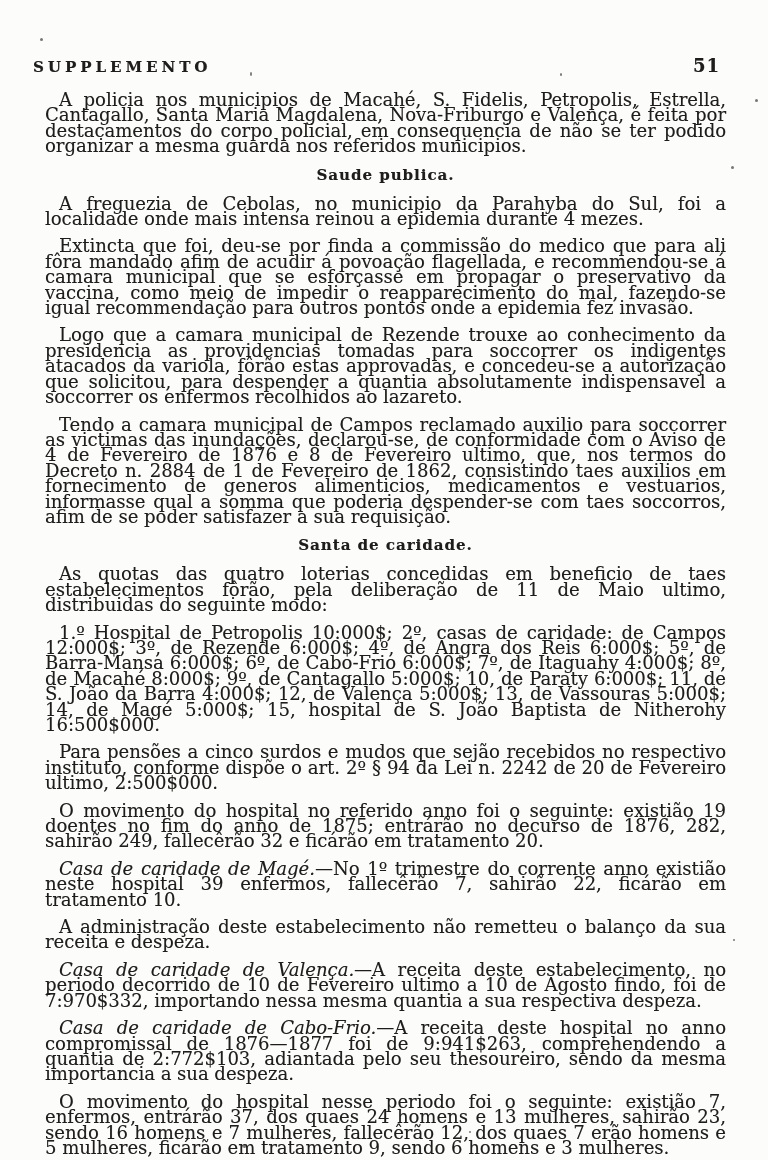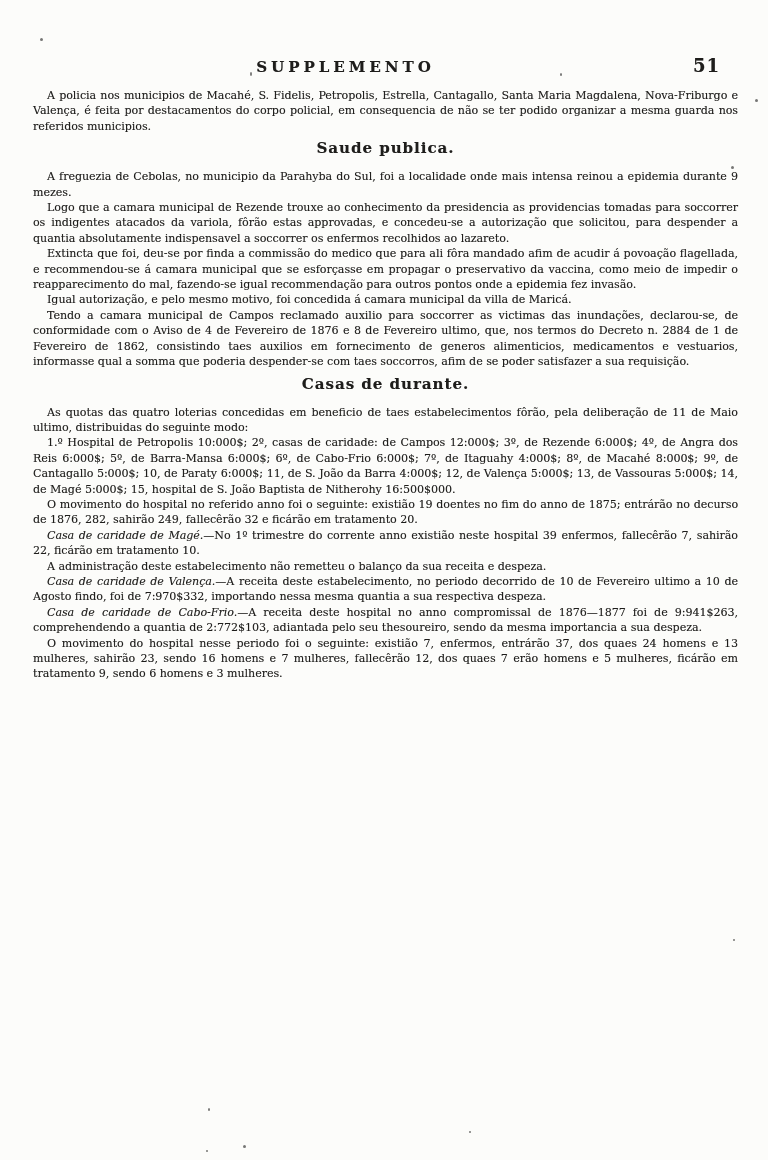--- a/index.html
+++ b/index.html
@@ -20,39 +20,38 @@
   }
   .header {
     position: relative;
     height: 22px;
     margin-bottom: 8px;
   }
   .title {
     position: absolute;
     left: 0;
     width: 625px;
-    text-align: center;
     font-size: 15px;
     font-weight: bold;
     letter-spacing: 4px;
     text-shadow: 0.3px 0.3px 0 rgba(20,20,20,0.45);
   }
   .pagenum {
     position: absolute;
     right: 18px;
     top: -3px;
     font-size: 18px;
     font-weight: bold;
     letter-spacing: 1px;
     text-shadow: 0.3px 0.3px 0 rgba(20,20,20,0.45);
     text-align: right;
   }
   .body-text p {
-    margin: 0;
-    font-size: 11px;
+    margin: 12px;
+    font-size: 18px;
     line-height: 15.4px;
     text-align: justify;
     text-indent: 14px;
     text-shadow: 0.25px 0.25px 0 rgba(25,25,25,0.38);
   }
   .section-heading {
     text-align: center;
     font-size: 15px;
     font-weight: bold;
     letter-spacing: 1px;
@@ -76,30 +75,30 @@
     <div class="title">SUPPLEMENTO</div>
     <div class="pagenum">51</div>
   </div>
 
   <div class="body-text">
 
     <p>A policia nos municipios de Macahé, S. Fidelis, Petropolis, Estrella, Cantagallo, Santa Maria Magdalena, Nova-Friburgo e Valença, é feita por destacamentos do corpo policial, em consequencia de não se ter podido organizar a mesma guarda nos referidos municipios.</p>
 
     <div class="section-heading">Saude publica.</div>
 
-    <p>A freguezia de Cebolas, no municipio da Parahyba do Sul, foi a localidade onde mais intensa reinou a epidemia durante 9 mezes.</p>
+    <p>A freguezia de Cebolas, no municipio da Parahyba do Sul, foi a localidade onde mais intensa reinou a epidemia durante 4 mezes.</p>
+    <p>Extincta que foi, deu-se por finda a commissão do medico que para ali fôra mandado afim de acudir á povoação flagellada, e recommendou-se á camara municipal que se esforçasse em propagar o preservativo da vaccina, como meio de impedir o reapparecimento do mal, fazendo-se igual recommendação para outros pontos onde a epidemia fez invasão.</p>
     <p>Logo que a camara municipal de Rezende trouxe ao conhecimento da presidencia as providencias tomadas para soccorrer os indigentes atacados da variola, fôrão estas approvadas, e concedeu-se a autorização que solicitou, para despender a quantia absolutamente indispensavel a soccorrer os enfermos recolhidos ao lazareto.</p>
-    <p>Extincta que foi, deu-se por finda a commissão do medico que para ali fôra mandado afim de acudir á povoação flagellada, e recommendou-se á camara municipal que se esforçasse em propagar o preservativo da vaccina, como meio de impedir o reapparecimento do mal, fazendo-se igual recommendação para outros pontos onde a epidemia fez invasão.</p>
-    <p>Igual autorização, e pelo mesmo motivo, foi concedida á camara municipal da villa de Maricá.</p>
     <p>Tendo a camara municipal de Campos reclamado auxilio para soccorrer as victimas das inundações, declarou-se, de conformidade com o Aviso de 4 de Fevereiro de 1876 e 8 de Fevereiro ultimo, que, nos termos do Decreto n. 2884 de 1 de Fevereiro de 1862, consistindo taes auxilios em fornecimento de generos alimenticios, medicamentos e vestuarios, informasse qual a somma que poderia despender-se com taes soccorros, afim de se poder satisfazer a sua requisição.</p>
 
-    <div class="section-heading">Casas de durante.</div>
+    <div class="section-heading">Santa de caridade.</div>
 
     <p>As quotas das quatro loterias concedidas em beneficio de taes estabelecimentos fôrão, pela deliberação de 11 de Maio ultimo, distribuidas do seguinte modo:</p>
     <p>1.º Hospital de Petropolis 10:000$; 2º, casas de caridade: de Campos 12:000$; 3º, de Rezende 6:000$; 4º, de Angra dos Reis 6:000$; 5º, de Barra-Mansa 6:000$; 6º, de Cabo-Frio 6:000$; 7º, de Itaguahy 4:000$; 8º, de Macahé 8:000$; 9º, de Cantagallo 5:000$; 10, de Paraty 6:000$; 11, de S. João da Barra 4:000$; 12, de Valença 5:000$; 13, de Vassouras 5:000$; 14, de Magé 5:000$; 15, hospital de S. João Baptista de Nitherohy 16:500$000.</p>
+    <p>Para pensões a cinco surdos e mudos que sejão recebidos no respectivo instituto, conforme dispõe o art. 2º § 94 da Lei n. 2242 de 20 de Fevereiro ultimo, 2:500$000.</p>
     <p>O movimento do hospital no referido anno foi o seguinte: existião 19 doentes no fim do anno de 1875; entrárão no decurso de 1876, 282, sahirão 249, fallecêrão 32 e ficárão em tratamento 20.</p>
     <p><i class="lead">Casa de caridade de Magé.</i><span>—No 1º trimestre do corrente anno existião neste hospital 39 enfermos, fallecêrão 7, sahirão 22, ficárão em tratamento 10.</span></p>
     <p>A administração deste estabelecimento não remetteu o balanço da sua receita e despeza.</p>
     <p><i class="lead">Casa de caridade de Valença.</i><span>—A receita deste estabelecimento, no periodo decorrido de 10 de Fevereiro ultimo a 10 de Agosto findo, foi de 7:970$332, importando nessa mesma quantia a sua respectiva despeza.</span></p>
     <p><i class="lead">Casa de caridade de Cabo-Frio.</i><span>—A receita deste hospital no anno compromissal de 1876—1877 foi de 9:941$263, comprehendendo a quantia de 2:772$103, adiantada pelo seu thesoureiro, sendo da mesma importancia a sua despeza.</span></p>
     <p>O movimento do hospital nesse periodo foi o seguinte: existião 7, enfermos, entrárão 37, dos quaes 24 homens e 13 mulheres, sahirão 23, sendo 16 homens e 7 mulheres, fallecêrão 12, dos quaes 7 erão homens e 5 mulheres, ficárão em tratamento 9, sendo 6 homens e 3 mulheres.</p>
 
   </div>
 </div>
 

